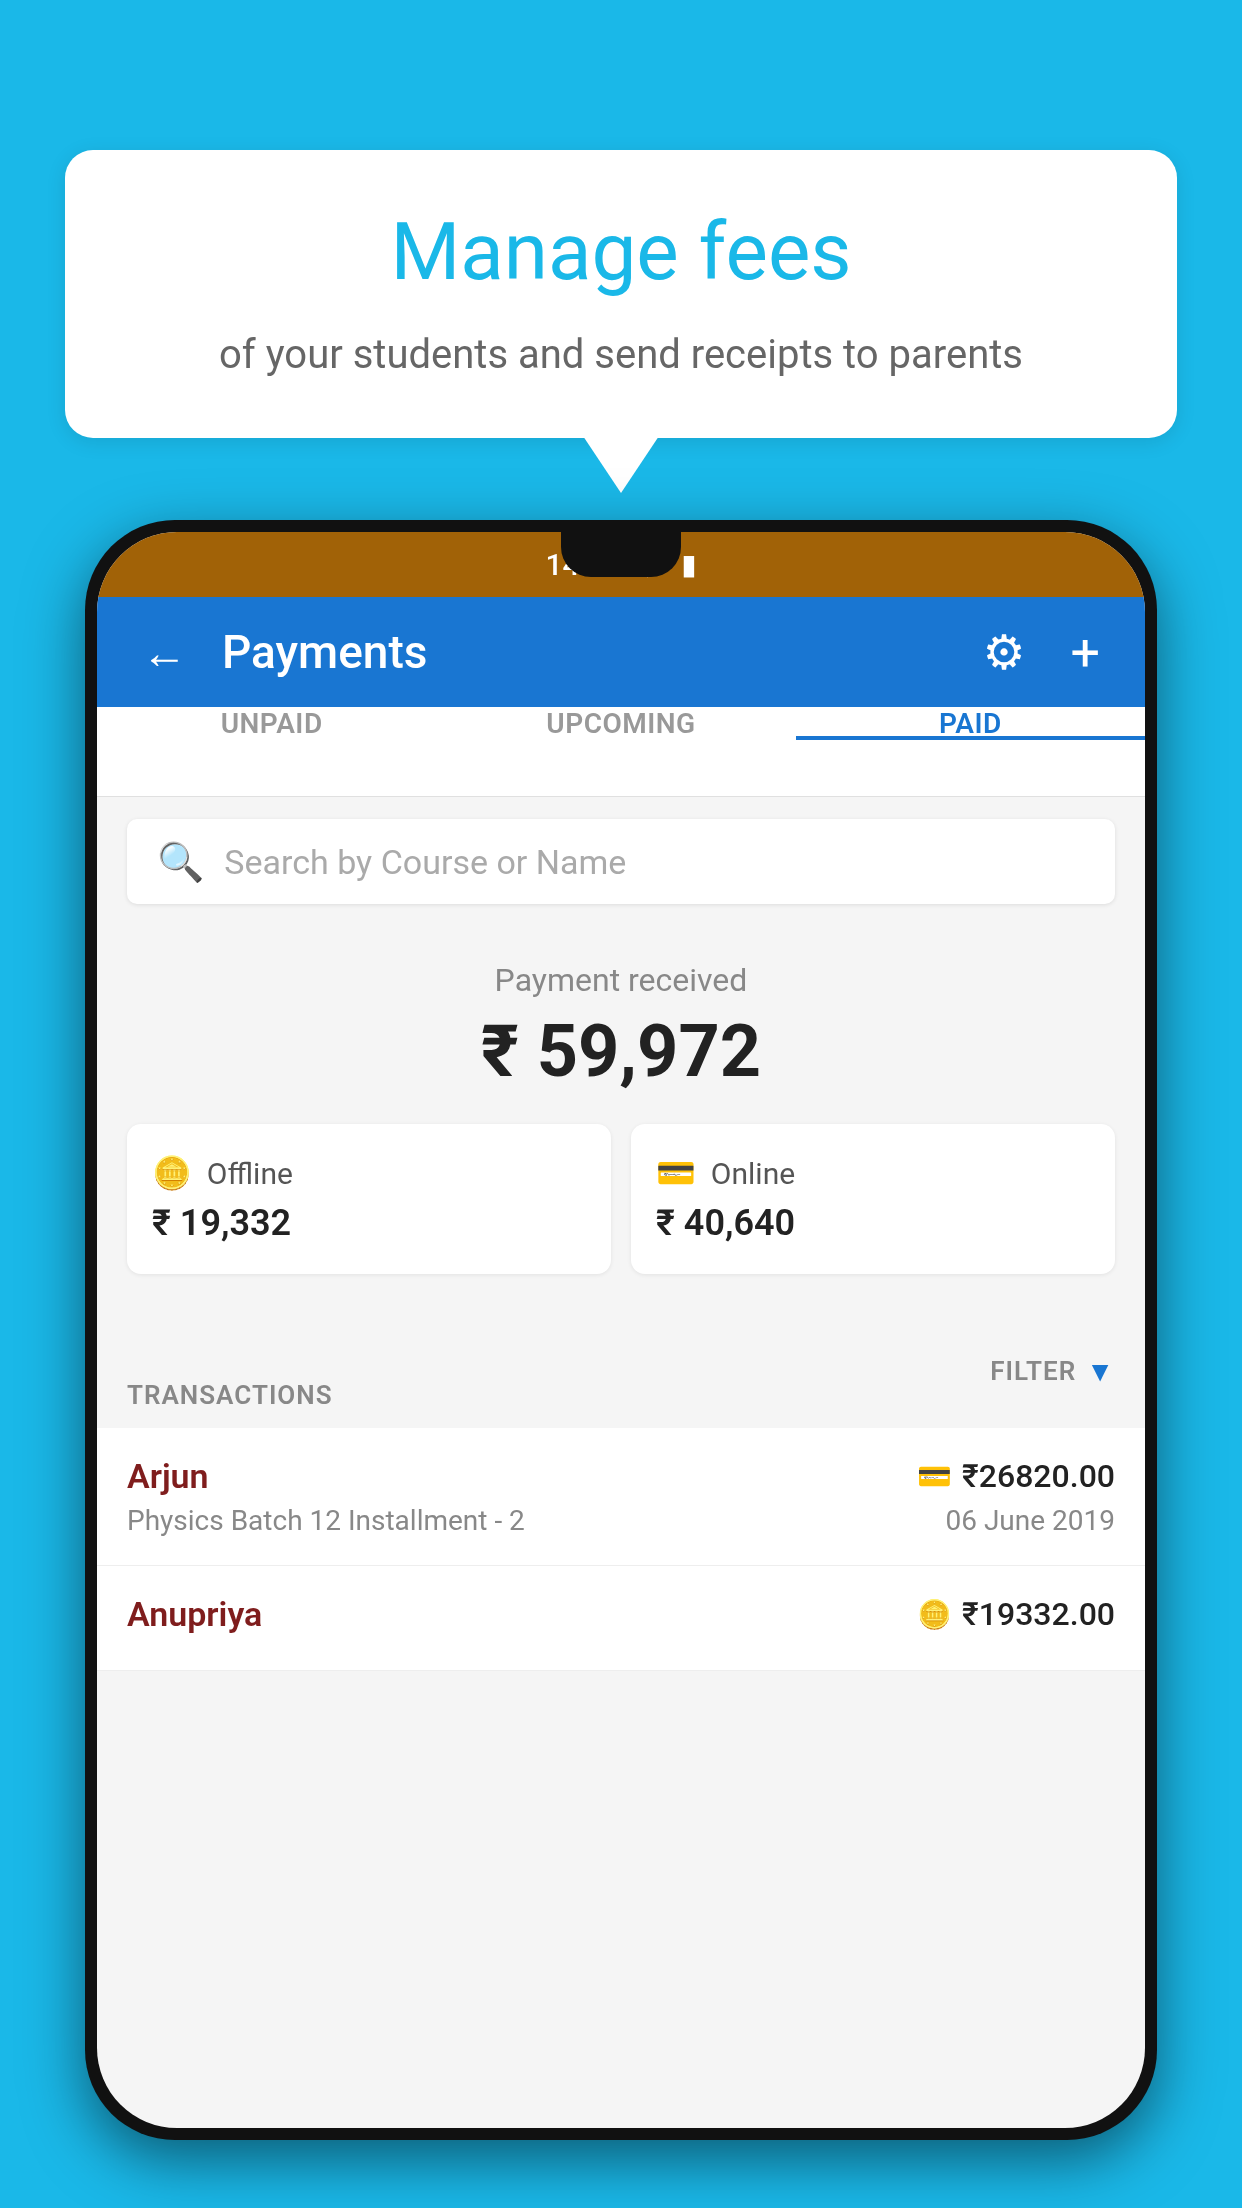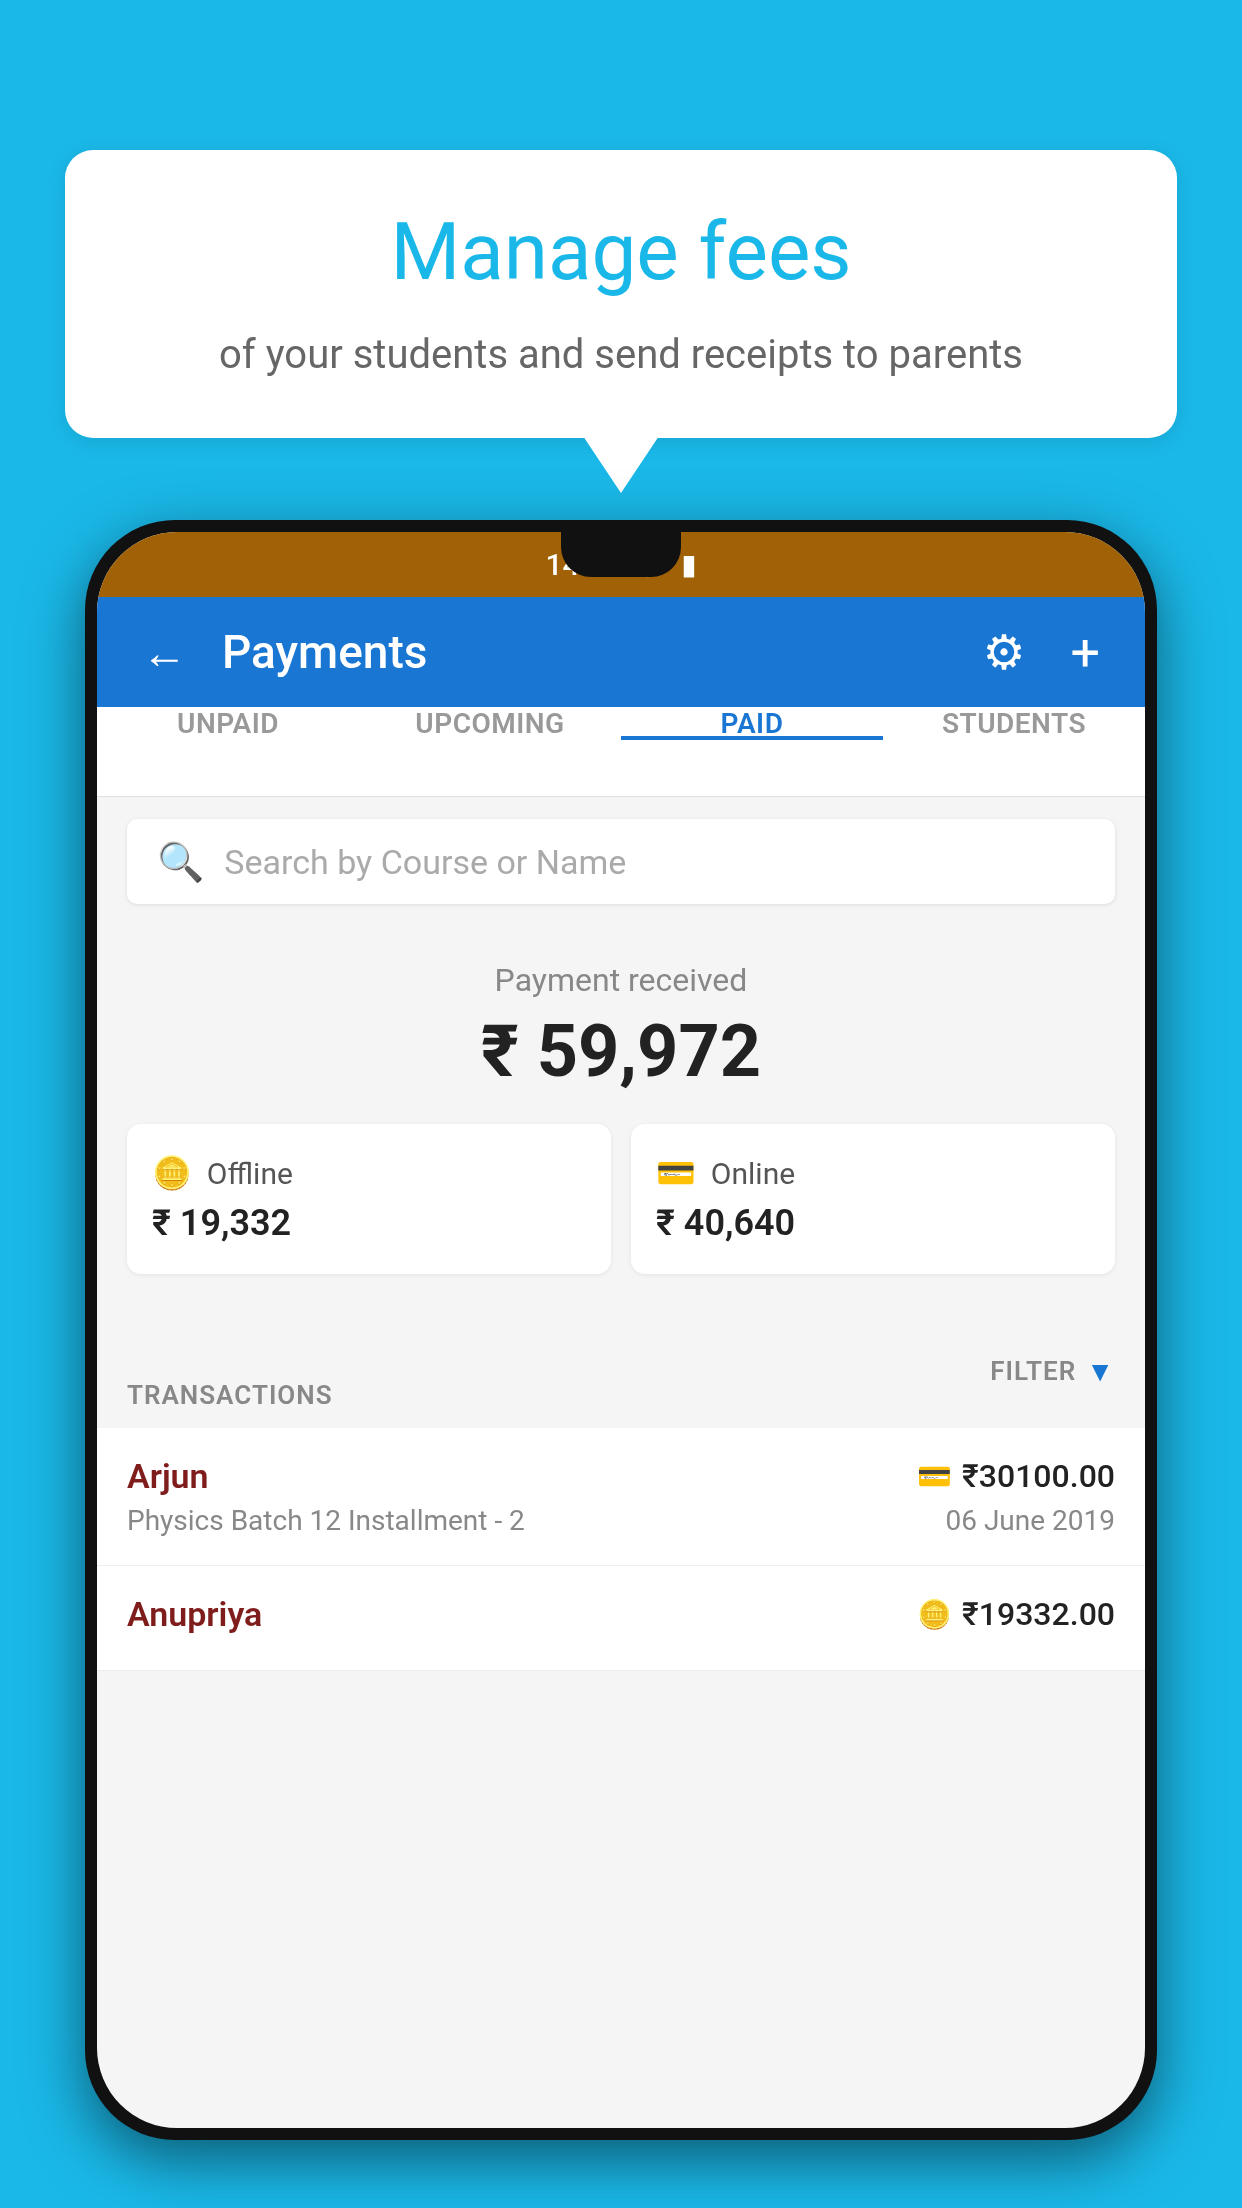--- a/index.html
+++ b/index.html
@@ -413,23 +413,20 @@
 
       <div class="tabs">
         <div class="tab">
           <span>UNPAID</span>
         </div>
         <div class="tab">
           <span>UPCOMING</span>
         </div>
         <div class="tab active">
           <span>PAID</span>
-        </div>
-        <div class="tab">
-          <span>STUDENTS</span>
         </div>
       </div>
 
       <div class="search-bar-container">
         <div class="search-bar">
           <span class="search-icon">🔍</span>
           <span class="search-placeholder">Search by Course or Name</span>
         </div>
       </div>
 
@@ -461,21 +458,21 @@
           <span class="filter-icon">▼</span>
         </div>
       </div>
 
       <div class="transaction-list">
         <div class="transaction-row">
           <div class="transaction-top">
             <span class="transaction-name">Arjun</span>
             <div class="transaction-amount-wrap">
               <span class="transaction-card-icon">💳</span>
-              <span class="transaction-amount">₹30100.00</span>
+              <span class="transaction-amount">₹26820.00</span>
             </div>
           </div>
           <div class="transaction-bottom">
             <span class="transaction-course">Physics Batch 12 Installment - 2</span>
             <span class="transaction-date">06 June 2019</span>
           </div>
         </div>
         <div class="transaction-row">
           <div class="transaction-top">
             <span class="transaction-name">Anupriya</span>

